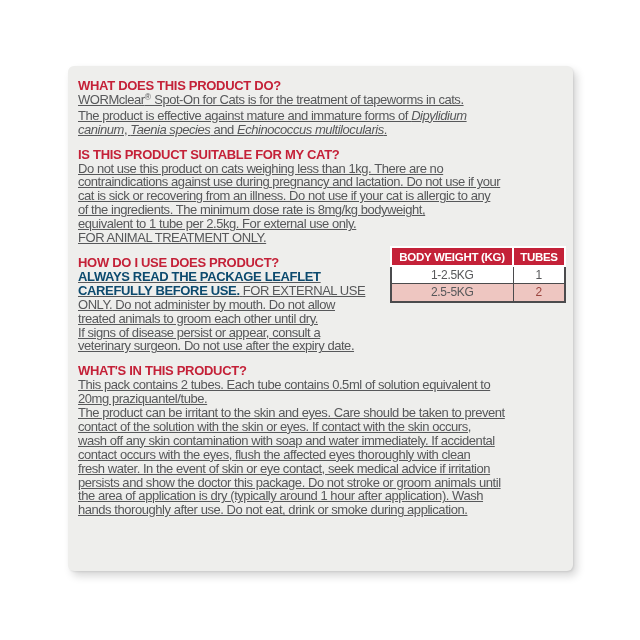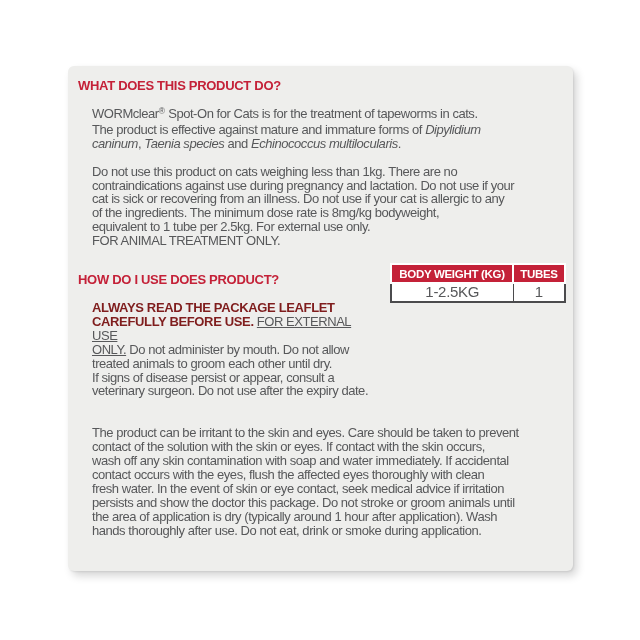--- a/index.html
+++ b/index.html
@@ -13,81 +13,91 @@
     background:#eeeeec;border-radius:6px;
     box-shadow:4px 5px 8px rgba(0,0,0,0.16), 1px 1px 2px rgba(0,0,0,0.08);
     padding:13px 20px 0 10px;box-sizing:border-box;
   }
   h2{
     margin:11px 0 0 0;font-size:13px;line-height:13.9px;font-weight:bold;
     color:#c42138;letter-spacing:-0.3px;
   }
   h2.first{margin-top:0;}
   p{
-    margin:14px;font-size:13px;line-height:13.9px;color:#57585a;
+    margin:0;font-size:13px;line-height:13.9px;color:#57585a;
     letter-spacing:-0.45px;
+    text-decoration:underline;
   }
   .seg-i{font-style:italic;}
-  .seg-b{font-weight:bold;color:#7f1d1d;letter-spacing:-0.35px;}
+  .seg-b{font-weight:bold;color:#0c4a6e;letter-spacing:-0.35px;}
   .seg-u{text-decoration:underline;}
   .seg-sup{font-size:8.5px;position:relative;top:-3.5px;letter-spacing:0;}
   .sec3{display:flex;align-items:flex-start;}
   .sec3 .col-left{width:312px;flex:0 0 312px;}
   .dose-table{
     border-collapse:collapse;margin-left:auto;margin-top:1px;
     border:2px solid #4b4b4d;background:#a16207;
   }
   .dose-table th{
     background:#c42138;color:#ffffff;font-size:11.5px;font-weight:bold;
     letter-spacing:-0.3px;padding:3px 5px 2px 5px;border:2px solid #ffffff;
     text-align:center;white-space:nowrap;
   }
   .dose-table td{
-    font-size:15px;color:#57585a;text-align:center;letter-spacing:-0.3px;
+    font-size:12px;color:#57585a;text-align:center;letter-spacing:-0.3px;
     border:1px solid #4b4b4d;padding:1px 5px;white-space:nowrap;
     background:#ffffff;line-height:14.5px;
   }
   .dose-table th:first-child{min-width:110px;}
   .dose-table th:last-child{min-width:40px;text-align:center;}
   .dose-table tr.hl td{background:#eec6c1;}
   .dose-table tr.hl td:last-child{color:#9a443e;}
 </style>
 </head>
 <body>
 
 <div class="card">
 
   <section>
     <h2 class="first">WHAT DOES THIS PRODUCT DO?</h2>
     <p><span>WORMclear</span><span class="seg-sup">®</span><span> Spot-On for Cats is for the treatment of tapeworms in cats.</span><br><span>The product is effective against mature and immature forms of </span><span class="seg-i">Dipylidium</span><br><span class="seg-i">caninum</span><span>, </span><span class="seg-i">Taenia species</span><span> and </span><span class="seg-i">Echinococcus multilocularis</span><span>.</span></p>
   </section>
 
   <section>
+    <h2>IS THIS PRODUCT SUITABLE FOR MY CAT?</h2>
     <p><span>Do not use this product on cats weighing less than 1kg. There are no</span><br><span>contraindications against use during pregnancy and lactation. Do not use if your</span><br><span>cat is sick or recovering from an illness. Do not use if your cat is allergic to any</span><br><span>of the ingredients. The minimum dose rate is 8mg/kg bodyweight,</span><br><span>equivalent to 1 tube per 2.5kg. For external use only.</span><br><span>FOR ANIMAL TREATMENT ONLY.</span></p>
   </section>
 
   <section class="sec3">
     <div class="col-left">
       <h2>HOW DO I USE DOES PRODUCT?</h2>
       <p><span class="seg-b">ALWAYS READ THE PACKAGE LEAFLET</span><br><span class="seg-b">CAREFULLY BEFORE USE.</span><span> </span><span class="seg-u">FOR EXTERNAL USE </span><br><span class="seg-u">ONLY.</span><span> Do not administer by mouth. Do not allow</span><br><span>treated animals to groom each other until dry.</span><br><span>If signs of disease persist or appear, consult a</span><br><span>veterinary surgeon. Do not use after the expiry date.</span></p>
     </div>
     <table class="dose-table">
       <thead>
         <tr>
           <th>BODY WEIGHT (KG)</th>
           <th>TUBES</th>
         </tr>
       </thead>
       <tbody>
           <tr>
             <td>1-2.5KG</td>
             <td>1</td>
           </tr>
+          <tr class="hl">
+            <td>2.5-5KG</td>
+            <td>2</td>
+          </tr>
         </tbody>
     </table>
   </section>
 
+  <section>
+    <h2>WHAT'S IN THIS PRODUCT?</h2>
+    <p><span>This pack contains 2 tubes. Each tube contains 0.5ml of solution equivalent to</span><br><span>20mg praziquantel/tube.</span></p>
+  </section>
 
   <section>
     <p><span>The product can be irritant to the skin and eyes. Care should be taken to prevent</span><br><span>contact of the solution with the skin or eyes. If contact with the skin occurs,</span><br><span>wash off any skin contamination with soap and water immediately. If accidental</span><br><span>contact occurs with the eyes, flush the affected eyes thoroughly with clean</span><br><span>fresh water. In the event of skin or eye contact, seek medical advice if irritation</span><br><span>persists and show the doctor this package. Do not stroke or groom animals until</span><br><span>the area of application is dry (typically around 1 hour after application). Wash</span><br><span>hands thoroughly after use. Do not eat, drink or smoke during application.</span></p>
   </section>
 
 </div>
 
 </body></html>

